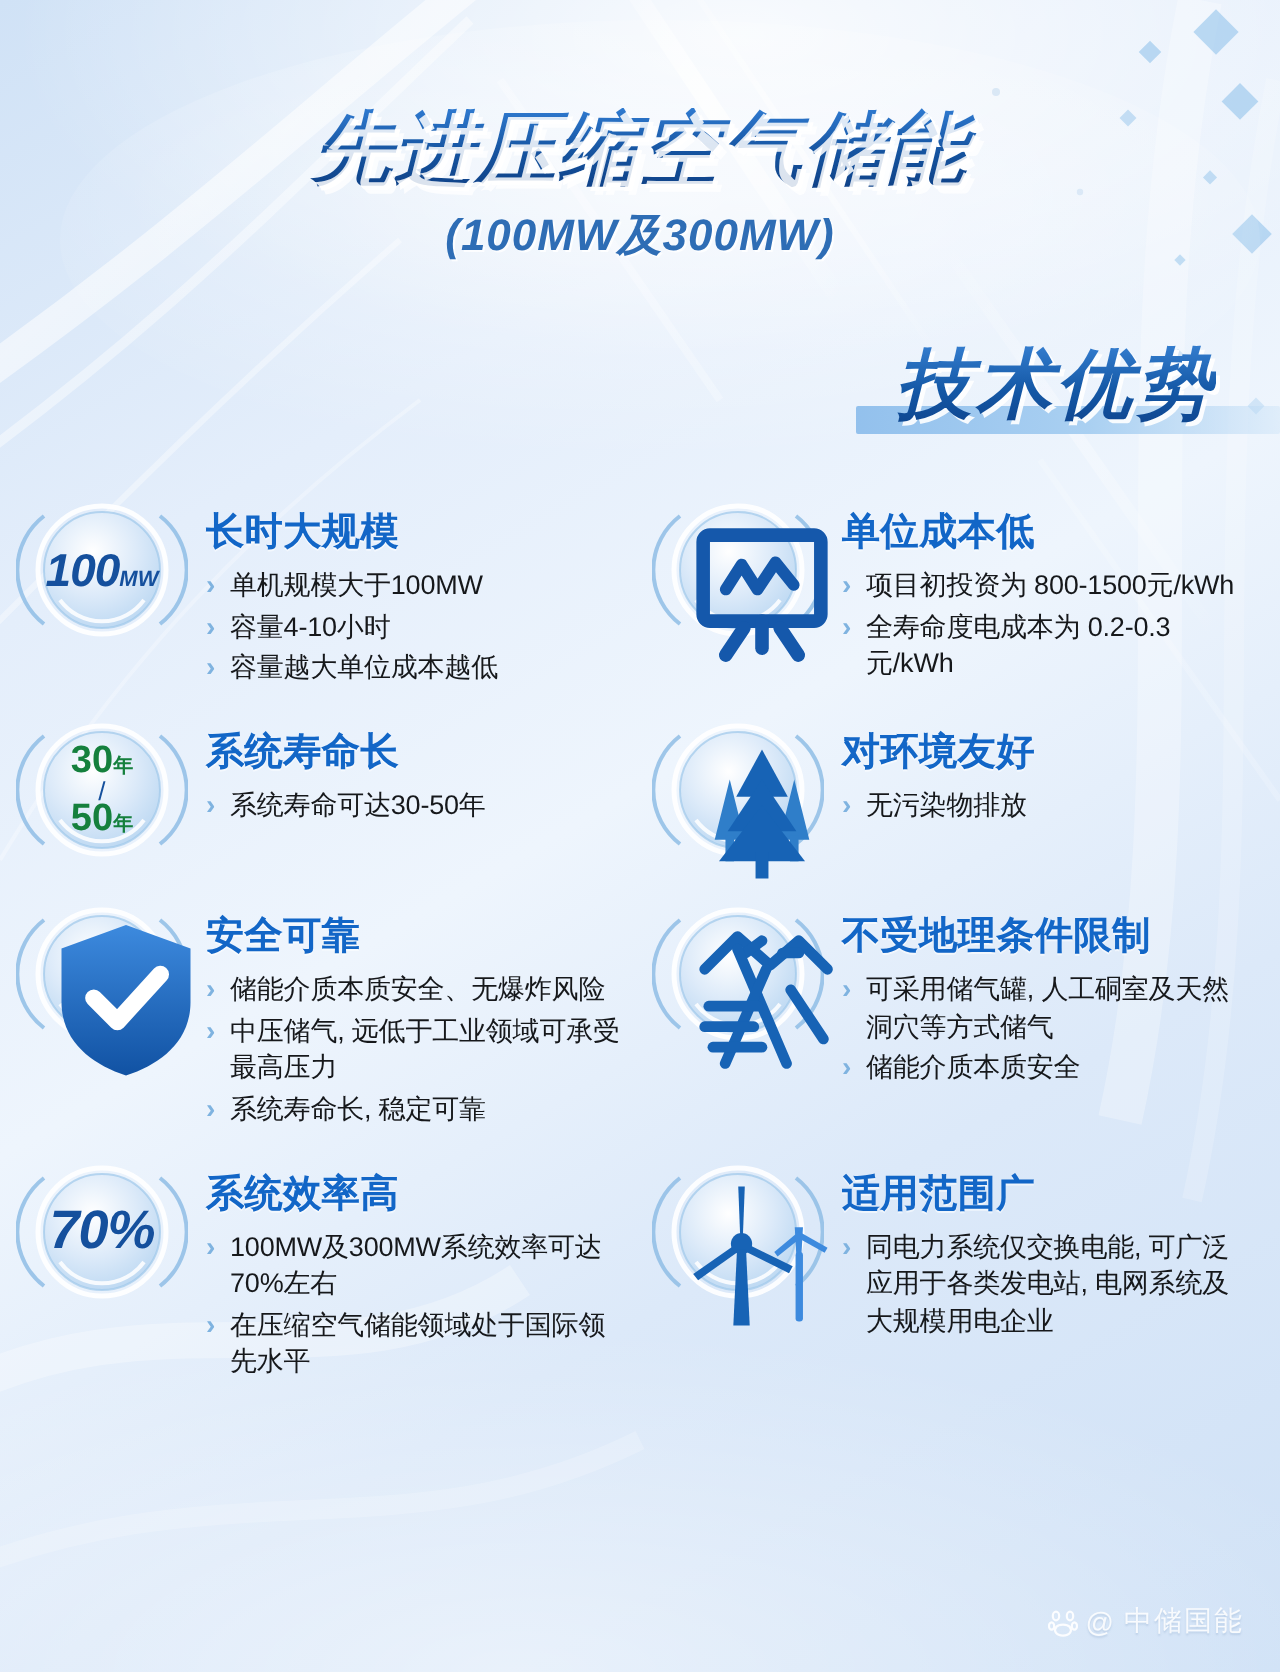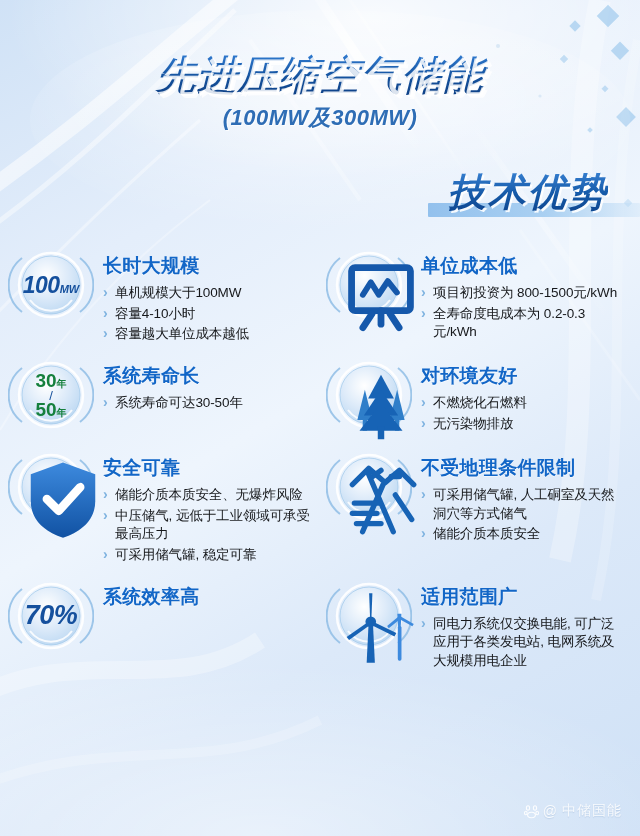--- a/index.html
+++ b/index.html
@@ -397,21 +397,20 @@
             <path d="M 20 5 L 26 16 L 14 16 Z" fill="#1763b5"></path>
             <path d="M 20 12 L 28 24 L 12 24 Z" fill="#1763b5"></path>
             <path d="M 20 18 L 30 31 L 10 31 Z" fill="#1763b5"></path>
             <rect x="18.5" y="29" width="3" height="6" fill="#1763b5"></rect>
           </svg>
         </div>
       </div>
       <div class="ftext">
         <div class="ftitle">对环境友好</div>
         <ul class="blist">
-          <li>不燃烧化石燃料</li>
           <li>无污染物排放</li>
         </ul>
       </div>
     </div>
 
     <div class="feature r3 pad-left">
       <div class="badge">
         <svg viewBox="0 0 86 86" aria-hidden="true">
           <defs>
             <radialGradient id="bg5" cx="42%" cy="34%" r="70%">
@@ -436,21 +435,21 @@
             <path d="M 19 3 L 34 8.5 V 21 C 34 30 27 35.5 19 38 C 11 35.5 4 30 4 21 V 8.5 Z" fill="url(#shieldg)"></path>
             <path d="M 11.5 20 L 17 25.5 L 27 14.5" fill="none" stroke="#ffffff" stroke-width="4" stroke-linecap="round" stroke-linejoin="round"></path>
           </svg>
         </div>
       </div>
       <div class="ftext">
         <div class="ftitle">安全可靠</div>
         <ul class="blist">
           <li>储能介质本质安全、无爆炸风险</li>
           <li>中压储气, 远低于工业领域可承受最高压力</li>
-          <li>可采用储气罐, 稳定可靠</li>
+          <li>系统寿命长, 稳定可靠</li>
         </ul>
       </div>
     </div>
 
     <div class="feature r3 pad-right">
       <div class="badge">
         <svg viewBox="0 0 86 86" aria-hidden="true">
           <defs>
             <radialGradient id="bg6" cx="42%" cy="34%" r="70%">
               <stop offset="0%" stop-color="#ffffff"></stop>
@@ -511,20 +510,24 @@
           <path d="M 22 58 A 26 26 0 0 0 64 58" stroke="#ffffff" stroke-width="2" fill="none" opacity=".85"></path>
         </svg>
         <div class="badge-inner">
           <div class="badge-text">
             <span class="pct">70</span><span class="pct">%</span>
           </div>
         </div>
       </div>
       <div class="ftext">
         <div class="ftitle">系统效率高</div>
+        <ul class="blist">
+          <li>100MW及300MW系统效率可达70%左右</li>
+          <li>在压缩空气储能领域处于国际领先水平</li>
+        </ul>
       </div>
     </div>
 
     <div class="feature r4 pad-right">
       <div class="badge">
         <svg viewBox="0 0 86 86" aria-hidden="true">
           <defs>
             <radialGradient id="bg8" cx="42%" cy="34%" r="70%">
               <stop offset="0%" stop-color="#ffffff"></stop>
               <stop offset="55%" stop-color="#dceaf9"></stop>

